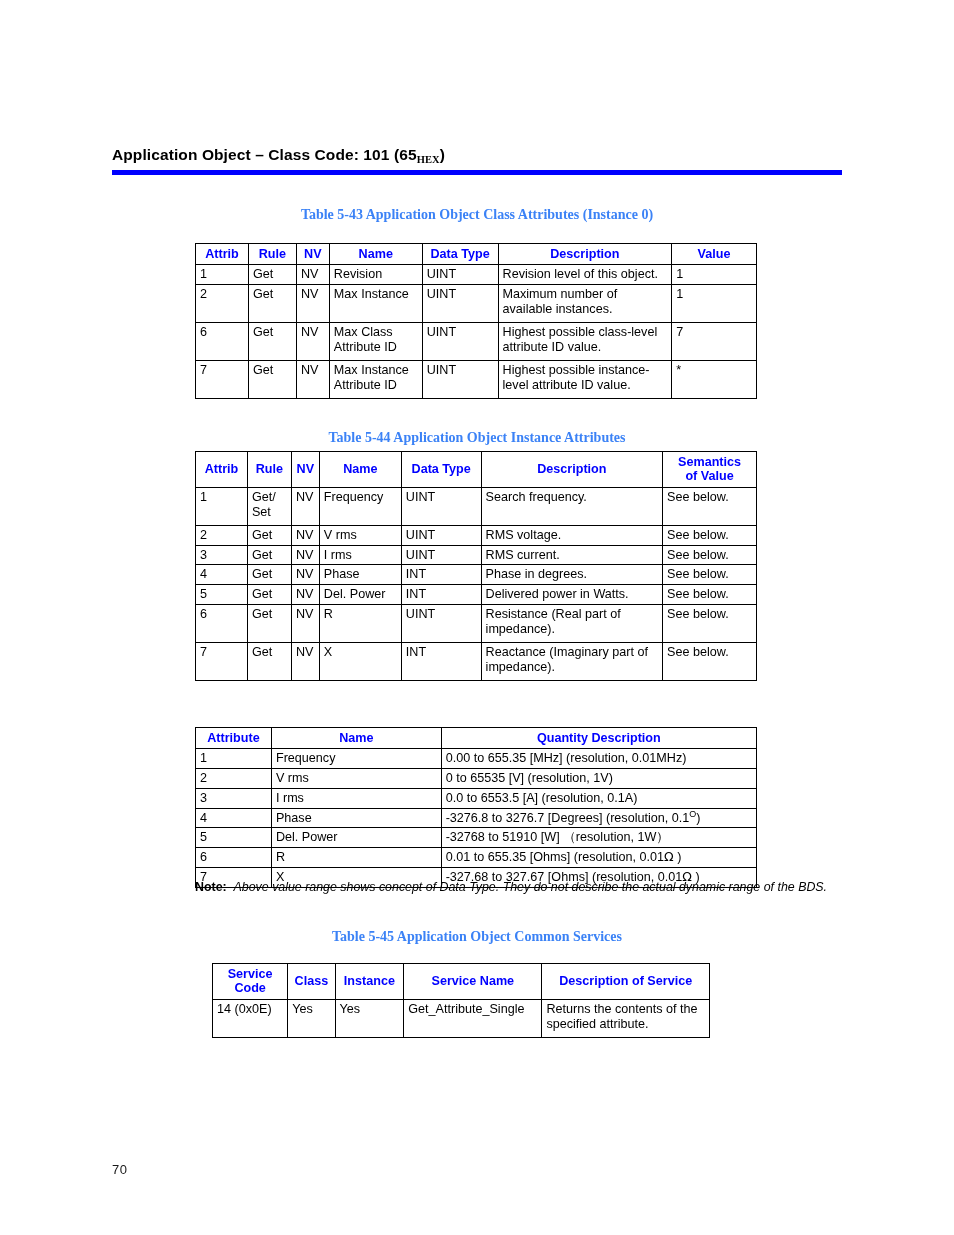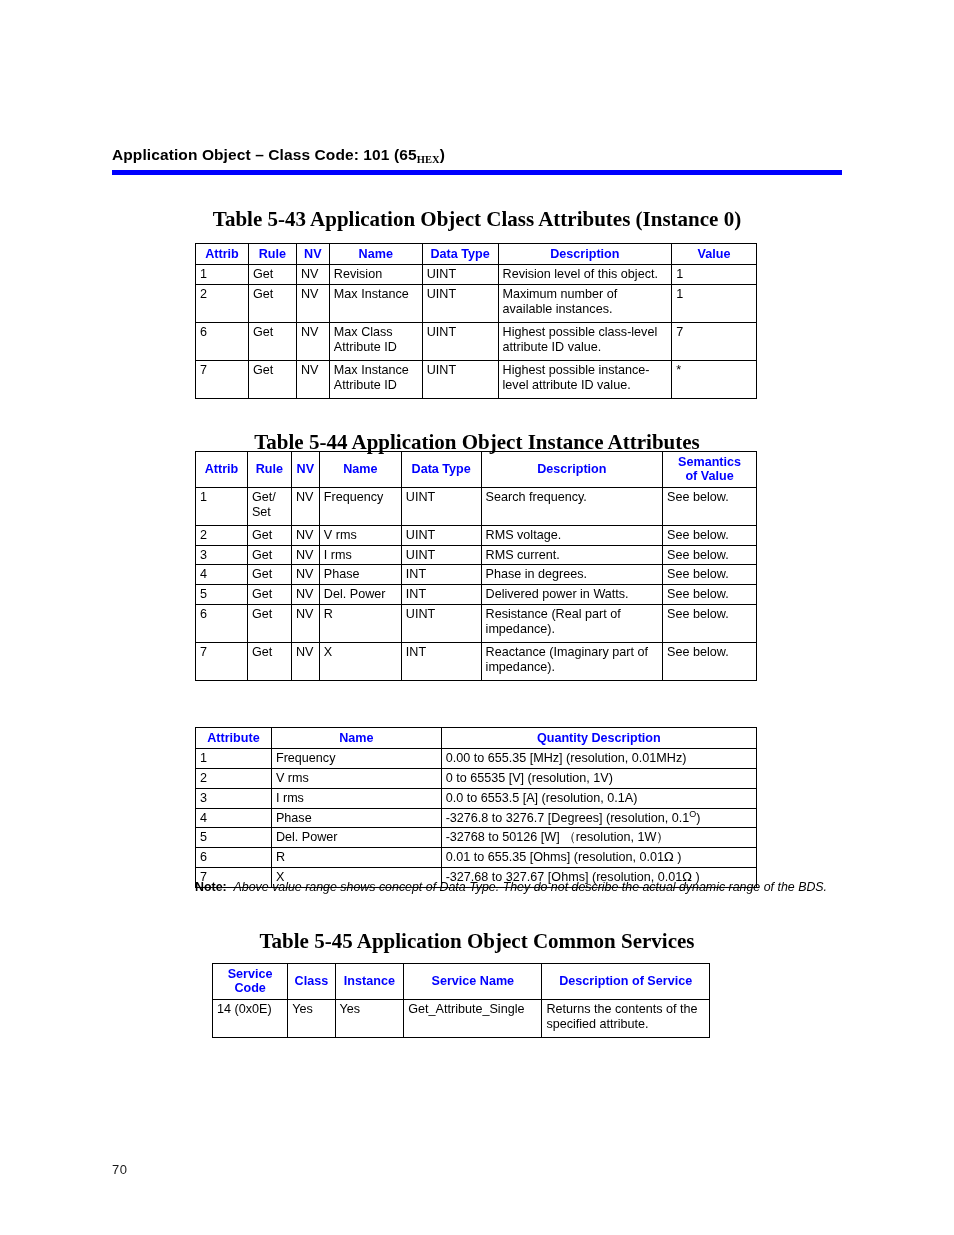--- a/index.html
+++ b/index.html
@@ -41,23 +41,23 @@
     margin-top: 6px;
     height: 5px;
     background: #0000ff;
     width: 730px;
   }
 
   
   .tbl-title {
     font-family: "Liberation Serif", serif;
     font-weight: bold;
-    font-size: 21px;
+    font-size: 14px;
     text-align: center;
-    color: #000000;
+    color: #3b82f6;
     white-space: nowrap;
   }
 
   
   table.doc {
     border-collapse: collapse;
     font-family: "Liberation Sans", sans-serif;
     font-size: 12.6px;
     color: #000;
     table-layout: fixed;
@@ -317,21 +317,21 @@
       <td>0.0 to 6553.5 [A] (resolution, 0.1A)</td>
     </tr>
     <tr class="h1r">
       <td>4</td>
       <td>Phase</td>
       <td>-3276.8 to 3276.7 [Degrees] (resolution, 0.1<span class="sup-deg">O</span>)</td>
     </tr>
     <tr class="h1r">
       <td>5</td>
       <td>Del. Power</td>
-      <td>-32768 to 50126    [W]    （resolution, 1W）</td>
+      <td>-32768 to 51910    [W]    （resolution, 1W）</td>
     </tr>
     <tr class="h1r">
       <td>6</td>
       <td>R</td>
       <td>0.01 to 655.35 [Ohms] (resolution, 0.01<span class="ohm">Ω</span> )</td>
     </tr>
     <tr class="h1r">
       <td>7</td>
       <td>X</td>
       <td>-327.68 to 327.67 [Ohms] (resolution, 0.01<span class="ohm">Ω</span> )</td>

